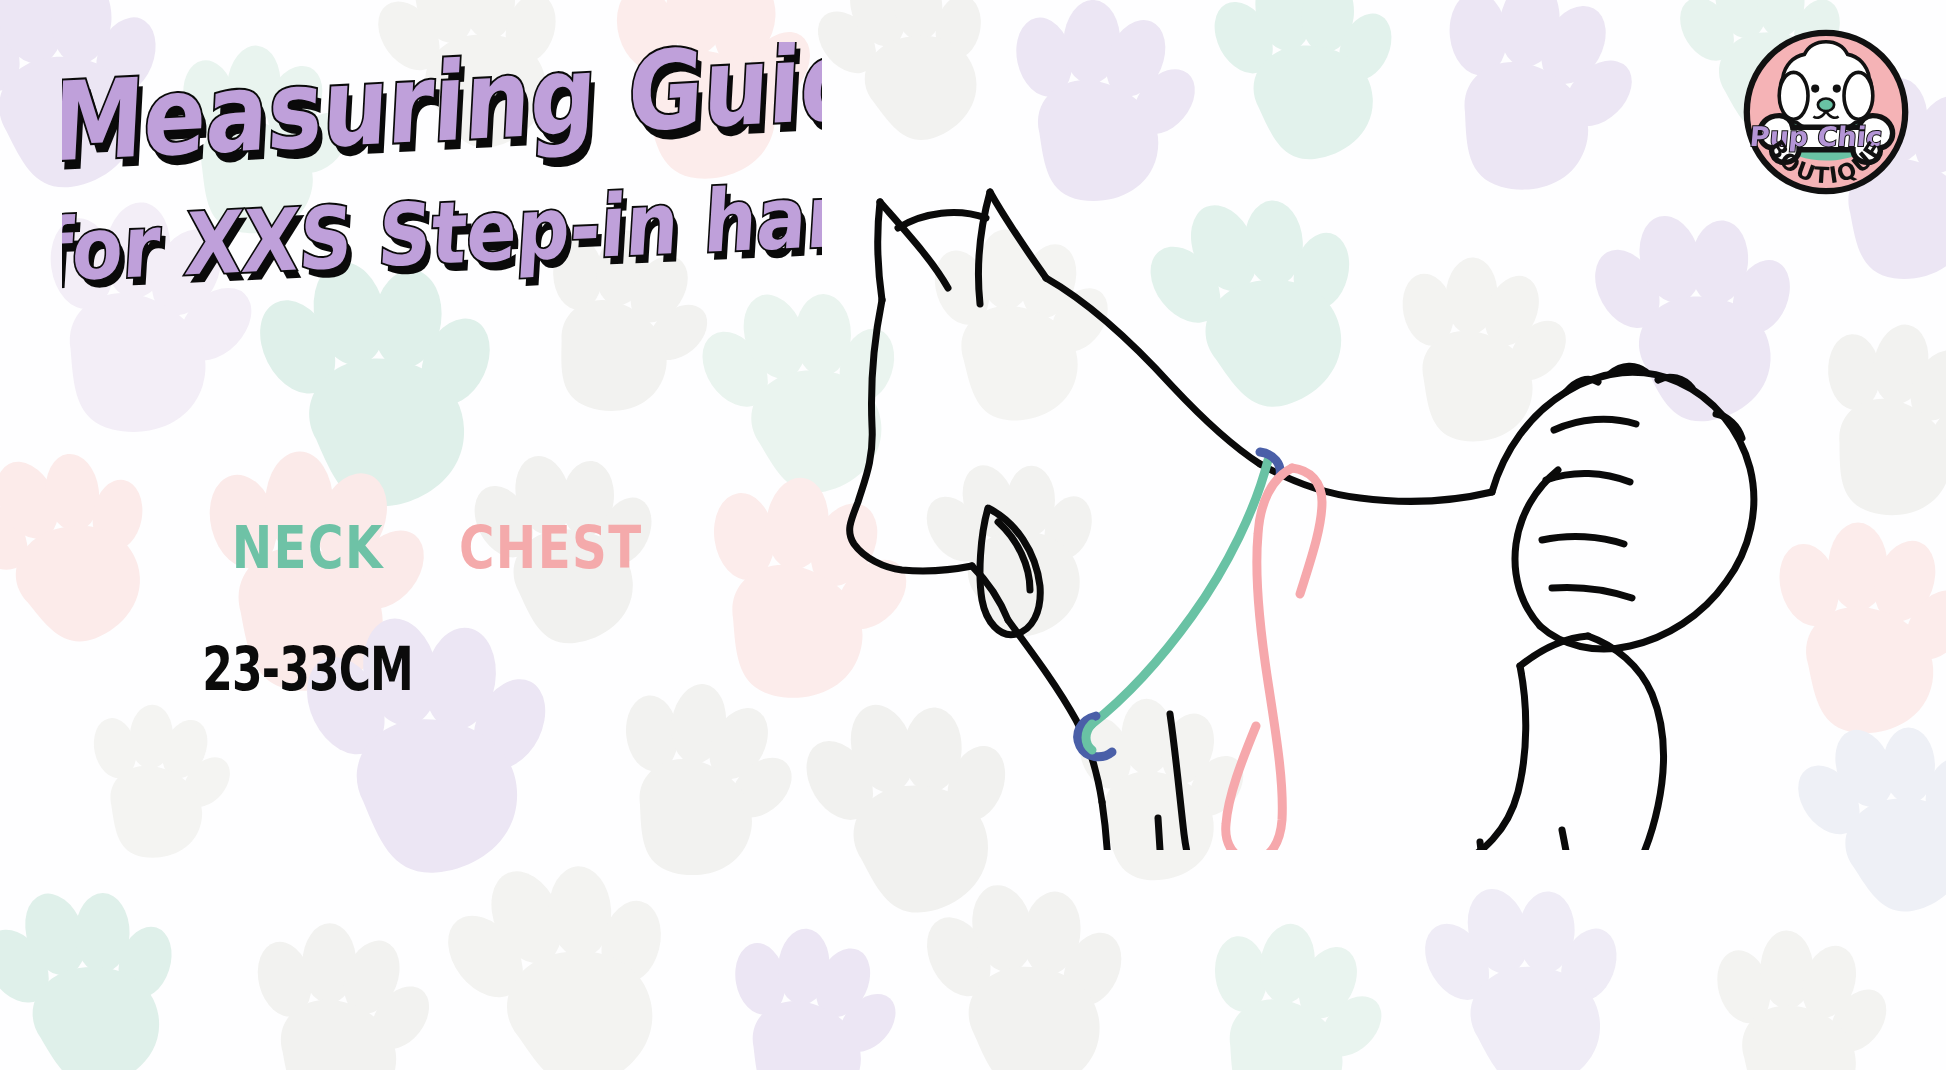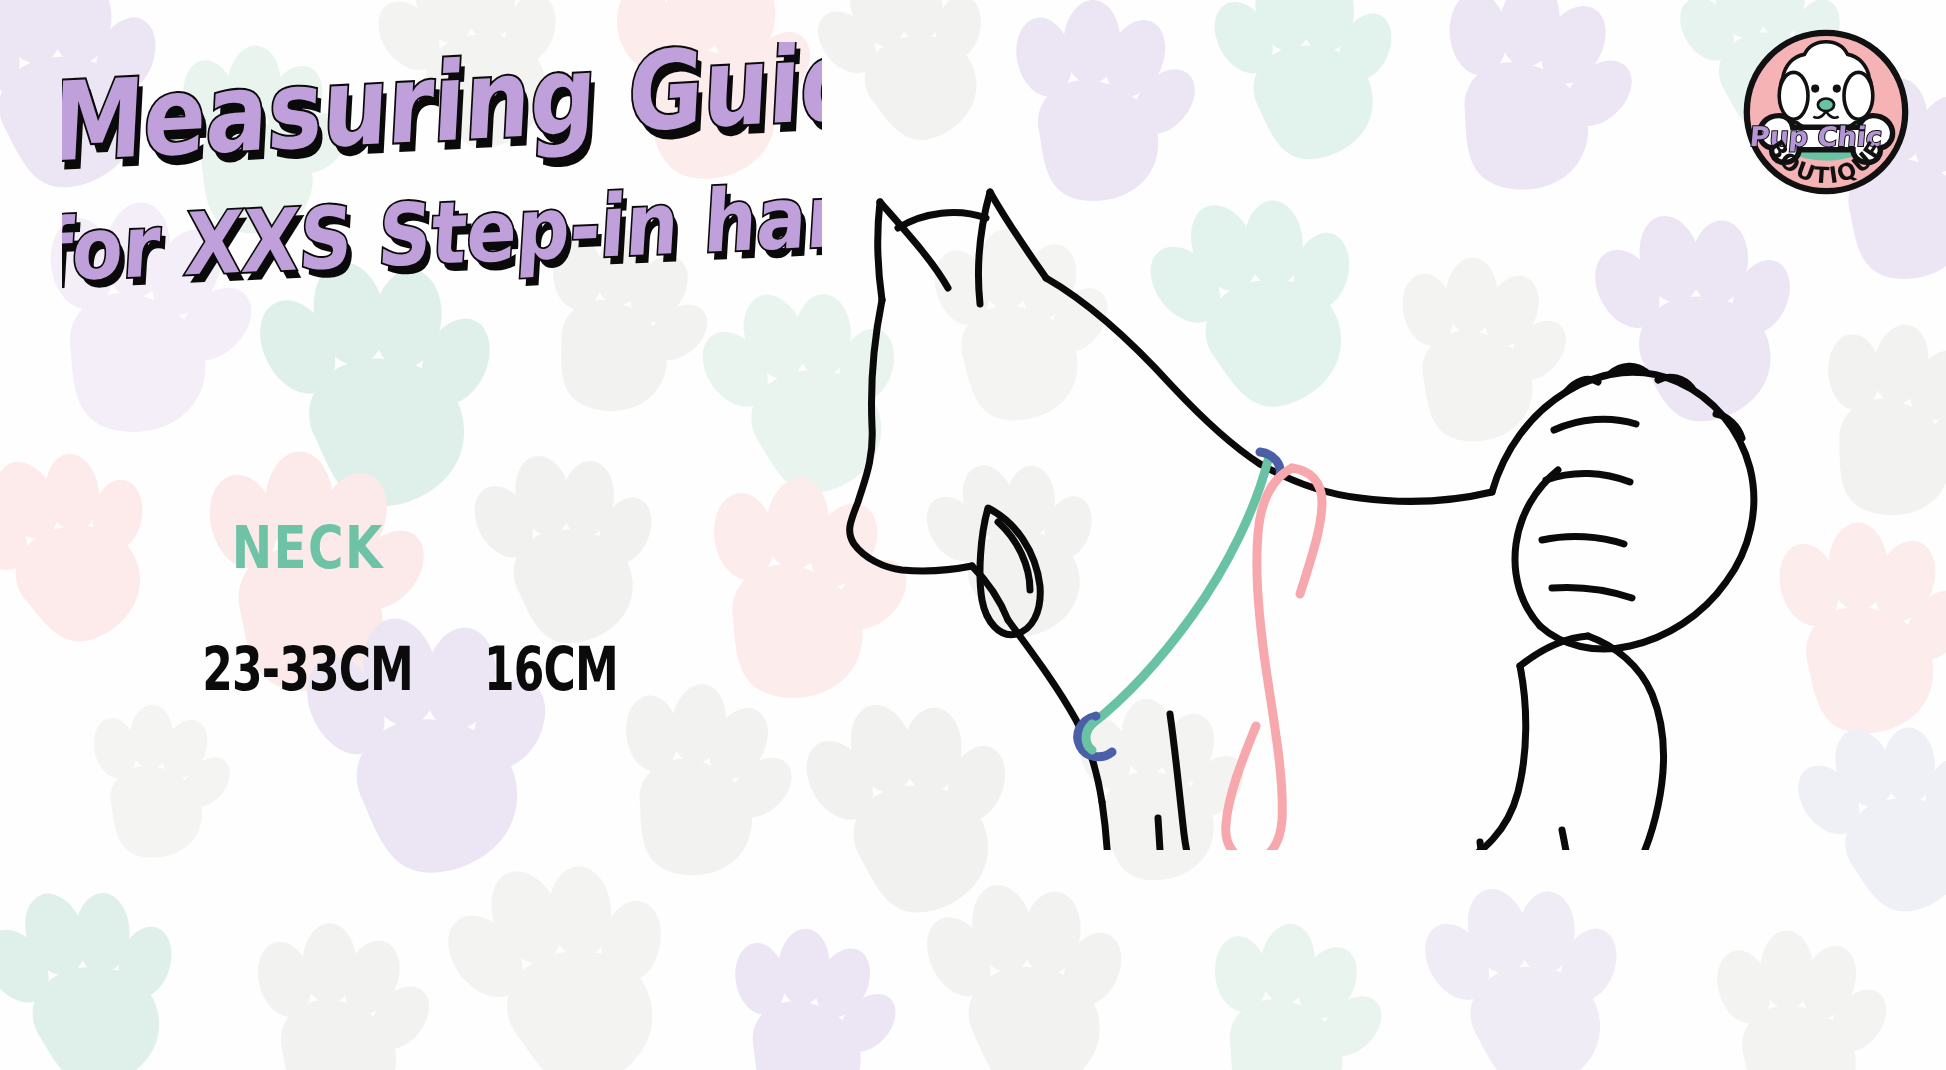--- a/index.html
+++ b/index.html
@@ -171,29 +171,29 @@
 
       <text class="tt" x="0" y="205" font-size="74" fill="#bfa0da" stroke="#0a0a0a" stroke-width="3.2" paint-order="stroke" transform="rotate(-2.5 0 205) skewX(-6) scale(1.0,1.16)">for XXS Step-in harness</text>
     </svg>
   </div>
 
   <div class="measure-block">
     <div class="m-row labels">
       <div class="m-col c-neck">
         <span class="m-label neck">NECK</span>
       </div>
+      <div class="m-col c-chest">
+        <span class="m-label chest">CHEST</span>
+      </div>
     </div>
   </div>
 
   <div class="vrow">
     <div class="m-col c-neck">
       <span class="m-value">23-33CM</span>
-    </div>
-    <div class="m-col c-length">
-      <span class="m-value">16CM</span>
     </div>
   </div>
 
   <svg class="dog-art" width="1060" height="720" viewBox="0 0 1060 720" xmlns="http://www.w3.org/2000/svg">
     <g fill="none" stroke="#0a0a0a" stroke-width="7" stroke-linecap="round" stroke-linejoin="round">
 
       <path d="M40 72 C36 106 38 142 42 170"></path>
       <path d="M40 72 C68 104 92 130 108 158"></path>
 
       <path d="M150 62 C140 98 136 136 140 174"></path>

